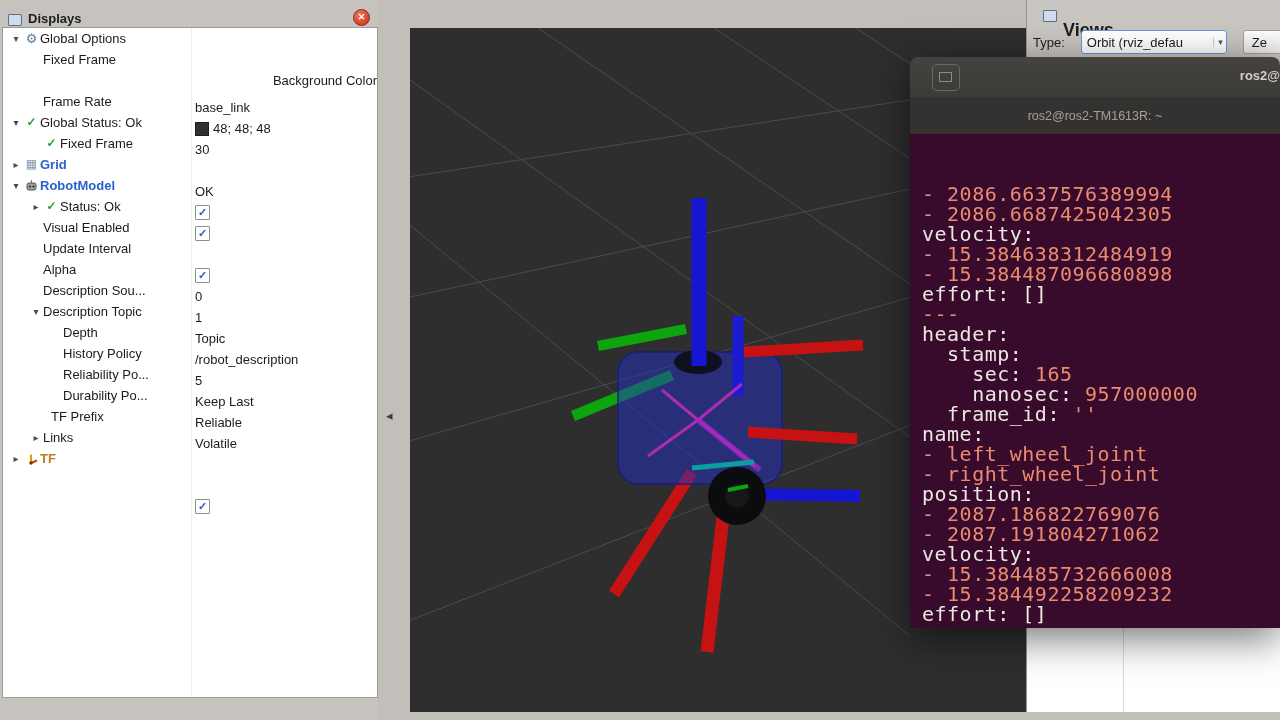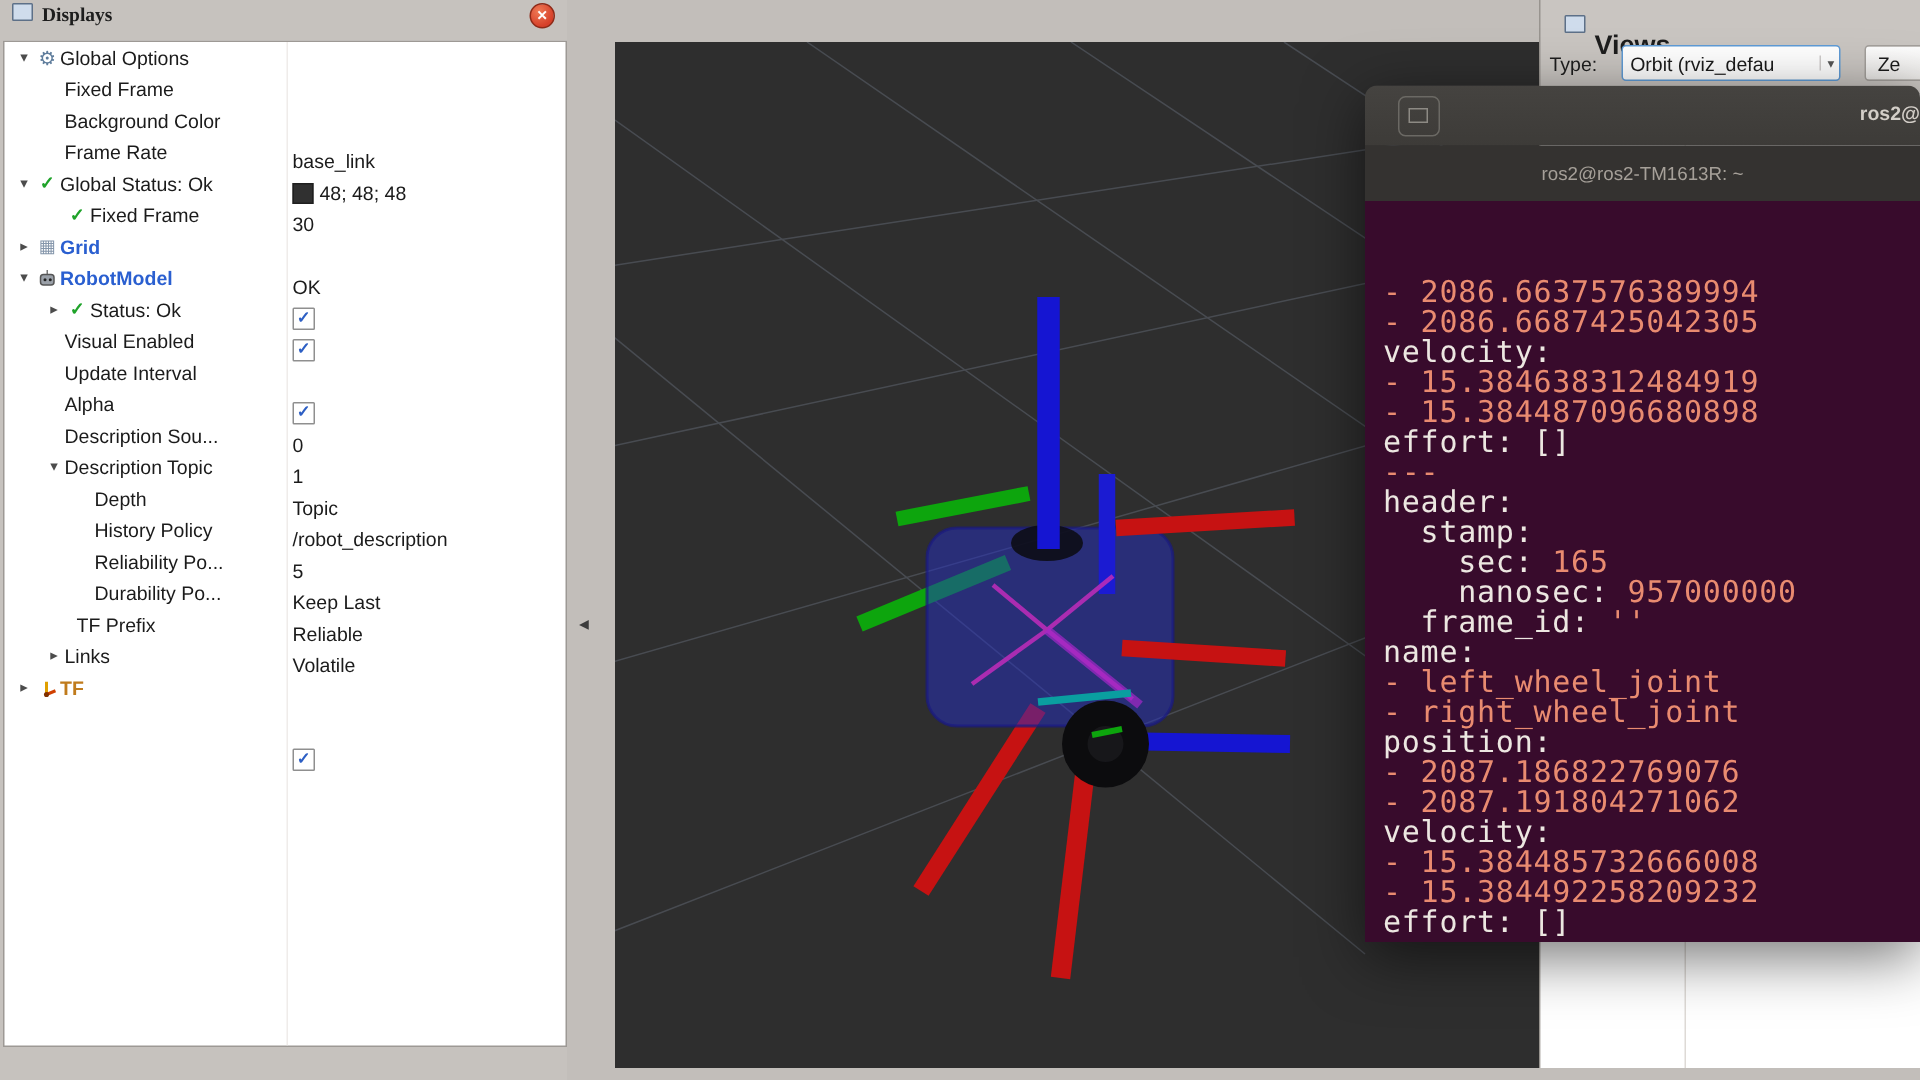--- a/index.html
+++ b/index.html
@@ -3,21 +3,21 @@
 <meta charset="utf-8">
 <style>
   html,body{margin:0;padding:0;}
   body{
     width:1280px;height:720px;overflow:hidden;position:relative;
     background:#c2beba;font-family:"Liberation Sans",sans-serif;
     -webkit-font-smoothing:antialiased;
   }
   
   .displays-panel{position:absolute;left:0;top:0;width:378px;height:720px;background:#c6c2be;z-index:20;}
-  .panel-titlebar{height:24px;margin:2px 2px 0 2px;display:flex;align-items:flex-start;padding:0 6px;gap:6px;font-family:Liberation Serif, serif;}
+  .panel-titlebar{height:24px;margin:2px 2px 0 2px;display:flex;align-items:flex-end;padding:0 6px;gap:6px;}
   .mini-win{display:inline-block;width:12px;height:10px;border:1px solid #5d7088;background:#cfdcec;border-radius:1px;}
   .panel-title{font-size:13px;font-weight:bold;color:#1d1d1d;}
   .close-btn{margin-left:auto;width:15px;height:15px;border-radius:50%;
     background:radial-gradient(circle at 35% 30%, #ef7a55, #d6402a 70%);
     border:1px solid #8e2a18;display:flex;align-items:center;justify-content:center;cursor:pointer;}
   .close-x{color:#fff;font-size:9px;font-weight:bold;line-height:1;}
   .tree{position:absolute;left:2px;top:27px;width:374px;height:669px;background:#ffffff;
     border:1px solid #9d9995;overflow:hidden;}
   .tree::before{content:'';position:absolute;left:188px;top:0;bottom:0;width:1px;background:#efecea;}
   .trow{position:relative;height:21px;line-height:21px;font-size:13px;color:#1b1b1b;white-space:nowrap;display:flex;align-items:center;}
@@ -86,21 +86,21 @@
         <span class="ticon"><span class="icon-gear">⚙</span></span>
         <span class="tlabel">Global Options</span>
       </div>
       <div class="trow" style="padding-left: 26px;">
         <span class="expander"></span>
         <span class="tlabel">Fixed Frame</span>
         <span class="tvalue">
           <span>base_link</span>
         </span>
       </div>
-      <div class="trow" style="padding-left: 26px;">
+      <div class="trow" style="padding-left: 26px; justify-content: flex-end;">
         <span class="expander"></span>
         <span class="tlabel">Background Color</span>
         <span class="tvalue">
           <span class="swatch" style="background: rgb(48, 48, 48);"></span>
           <span>48; 48; 48</span>
         </span>
       </div>
       <div class="trow" style="padding-left: 26px;">
         <span class="expander"></span>
         <span class="tlabel">Frame Rate</span>

